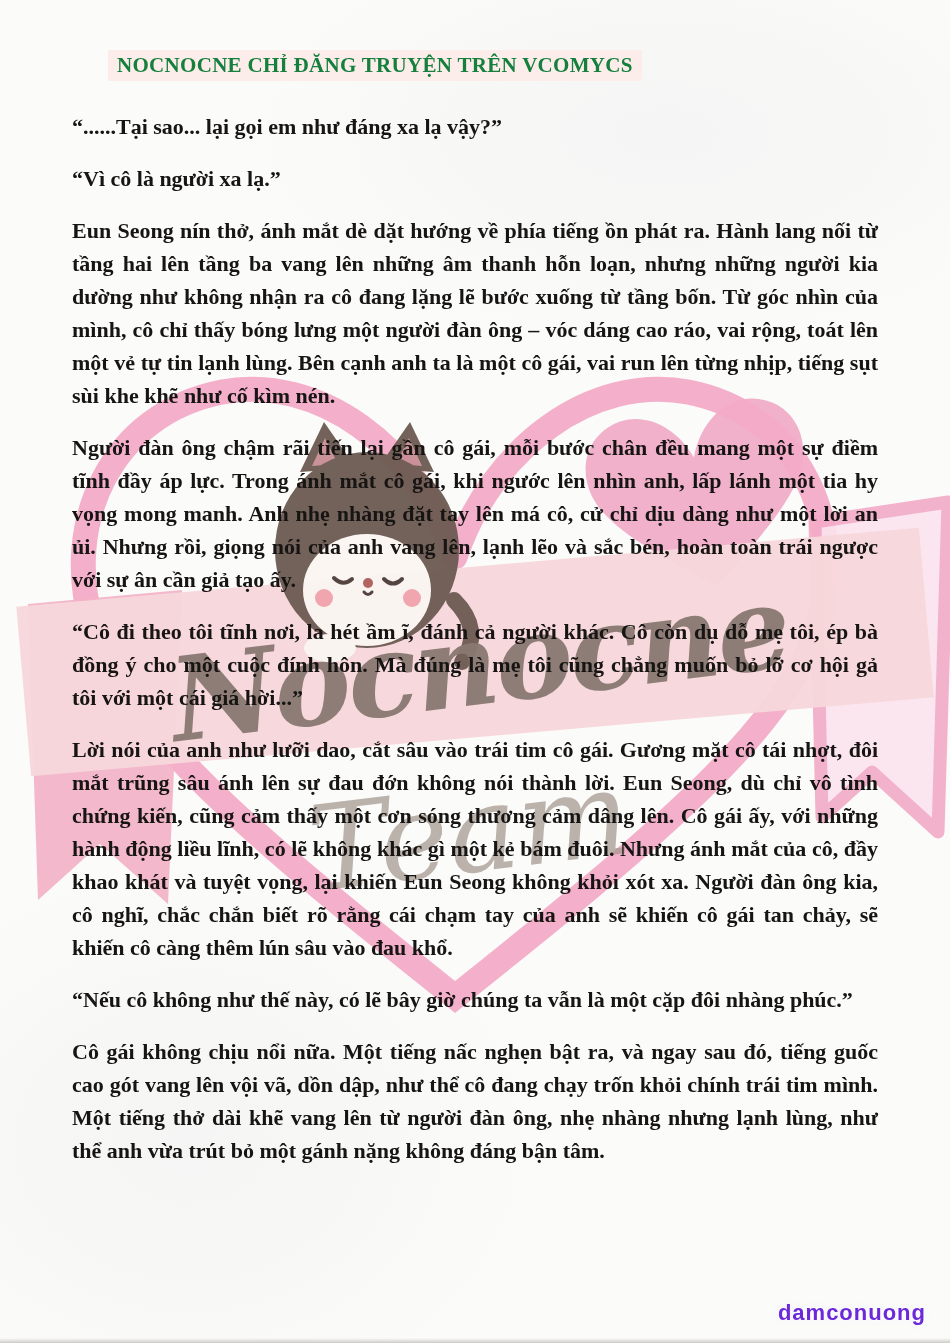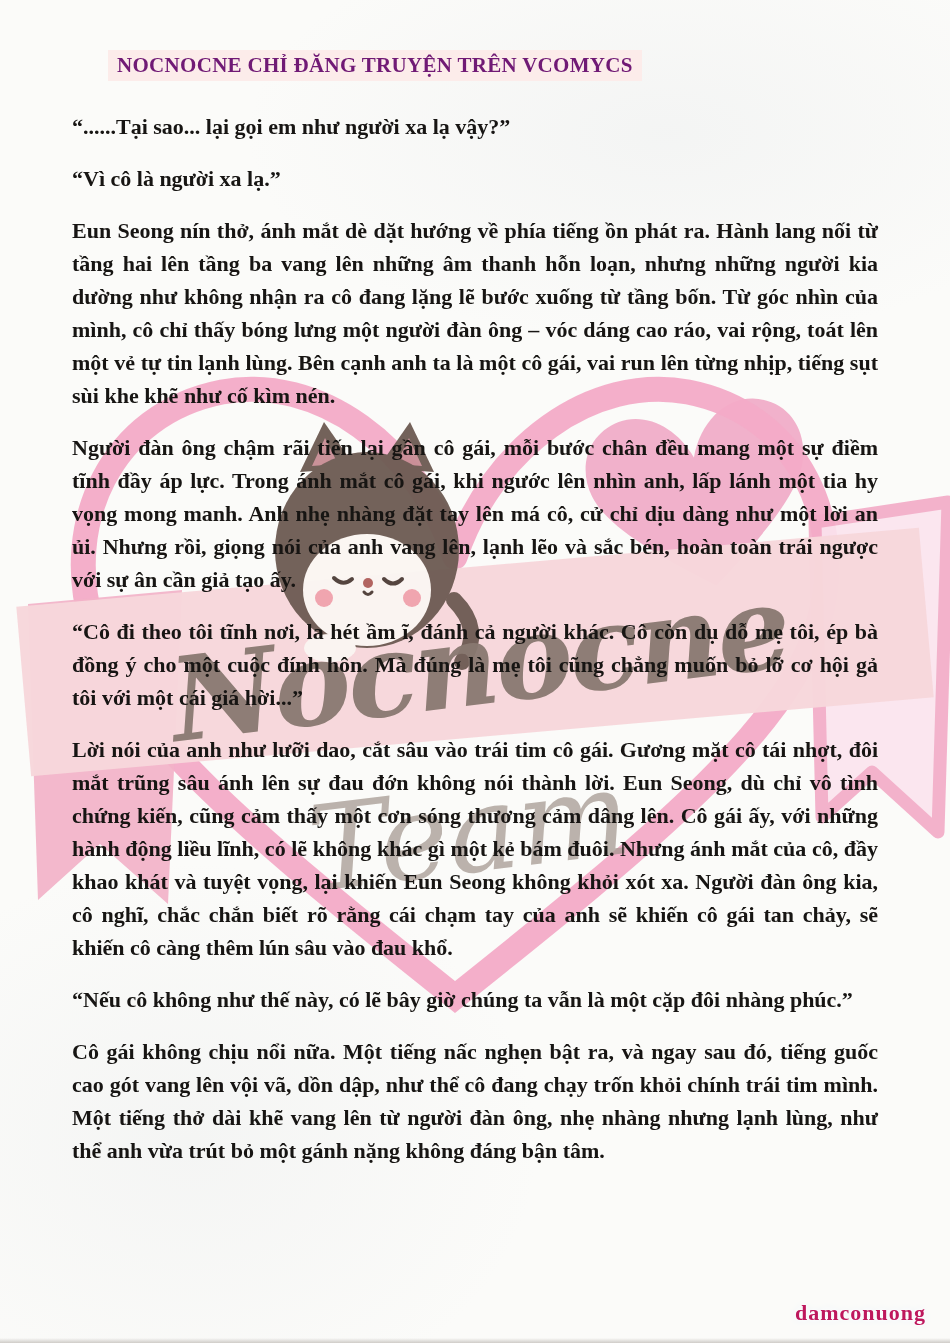--- a/index.html
+++ b/index.html
@@ -11,35 +11,35 @@
   
   .page::before{
     content:"";position:absolute;inset:0;z-index:0;
     background:
       radial-gradient(ellipse 600px 300px at 70% 10%, rgba(210,215,220,.18), transparent 70%),
       radial-gradient(ellipse 500px 400px at 20% 85%, rgba(205,210,215,.15), transparent 70%);
   }
   .watermark{position:absolute;left:0;top:352px;z-index:1;}
   .notice{
     position:absolute;left:108px;top:50px;z-index:3;
-    background:#fcecea;color:#701a75;
+    background:#fcecea;color:#15803d;
     font-weight:bold;font-size:21px;line-height:29px;
     padding:1px 9px;letter-spacing:.3px;white-space:nowrap;
   }
   .content{
     position:absolute;left:72px;top:110px;width:806px;z-index:2;
     color:#171513;font-size:22px;line-height:33px;font-weight:600;
     text-align:justify;
   }
   .content p{margin:0 0 19px 0;}
   .logo{position:absolute;left:16px;top:1276px;z-index:3;}
   .signature{
     position:absolute;right:24px;top:1300px;z-index:3;
-    font-family:Liberation Serif, serif;font-size:22px;font-weight:bold;
-    color:#be185d;letter-spacing:1px;
+    font-family:Liberation Sans, sans-serif;font-size:22px;font-weight:bold;
+    color:#6d28d9;letter-spacing:1px;
     text-shadow:0 0 6px #ffffff,0 0 2px #ffffff,0 0 10px #eaf2fb;
   }
   .bottom-edge{
     position:absolute;left:0;bottom:0;width:100%;height:5px;z-index:3;
     background:linear-gradient(to bottom, rgba(190,186,182,0), #cfccc8);
   }
 </style>
 </head>
 <body>
 
@@ -77,21 +77,21 @@
       <path d="M92,172 q4,5 8,0" fill="none" stroke="#4e3f39" stroke-width="3" stroke-linecap="round"></path>
     </g>
 
     <text x="480" y="352" text-anchor="middle" font-family="'DejaVu Serif',serif" font-weight="bold" font-style="italic" font-size="116" letter-spacing="-3" fill="#897971" opacity="0.95" transform="rotate(-7 480 320)">Nocnocne</text>
     <text x="470" y="520" text-anchor="middle" font-family="'DejaVu Serif',serif" font-style="italic" font-size="118" fill="#a3978f" opacity="0.72" transform="rotate(-7 470 485)">Team</text>
   </svg>
 
   <div class="notice">NOCNOCNE CHỈ ĐĂNG TRUYỆN TRÊN VCOMYCS</div>
 
   <div class="content">
-    <p>“......Tại sao... lại gọi em như người xa lạ vậy?”</p>
+    <p>“......Tại sao... lại gọi em như đáng xa lạ vậy?”</p>
     <p>“Vì cô là người xa lạ.”</p>
     <p>Eun Seong nín thở, ánh mắt dè dặt hướng về phía tiếng ồn phát ra. Hành lang nối từ tầng hai lên tầng ba vang lên những âm thanh hỗn loạn, nhưng những người kia dường như không nhận ra cô đang lặng lẽ bước xuống từ tầng bốn. Từ góc nhìn của mình, cô chỉ thấy bóng lưng một người đàn ông – vóc dáng cao ráo, vai rộng, toát lên một vẻ tự tin lạnh lùng. Bên cạnh anh ta là một cô gái, vai run lên từng nhịp, tiếng sụt sùi khe khẽ như cố kìm nén.</p>
     <p>Người đàn ông chậm rãi tiến lại gần cô gái, mỗi bước chân đều mang một sự điềm tĩnh đầy áp lực. Trong ánh mắt cô gái, khi ngước lên nhìn anh, lấp lánh một tia hy vọng mong manh. Anh nhẹ nhàng đặt tay lên má cô, cử chỉ dịu dàng như một lời an ủi. Nhưng rồi, giọng nói của anh vang lên, lạnh lẽo và sắc bén, hoàn toàn trái ngược với sự ân cần giả tạo ấy.</p>
     <p>“Cô đi theo tôi tĩnh nơi, la hét ầm ĩ, đánh cả người khác. Cô còn dụ dỗ mẹ tôi, ép bà đồng ý cho một cuộc đính hôn. Mà đúng là mẹ tôi cũng chẳng muốn bỏ lỡ cơ hội gả tôi với một cái giá hời...”</p>
     <p>Lời nói của anh như lưỡi dao, cắt sâu vào trái tim cô gái. Gương mặt cô tái nhợt, đôi mắt trũng sâu ánh lên sự đau đớn không nói thành lời. Eun Seong, dù chỉ vô tình chứng kiến, cũng cảm thấy một cơn sóng thương cảm dâng lên. Cô gái ấy, với những hành động liều lĩnh, có lẽ không khác gì một kẻ bám đuôi. Nhưng ánh mắt của cô, đầy khao khát và tuyệt vọng, lại khiến Eun Seong không khỏi xót xa. Người đàn ông kia, cô nghĩ, chắc chắn biết rõ rằng cái chạm tay của anh sẽ khiến cô gái tan chảy, sẽ khiến cô càng thêm lún sâu vào đau khổ.</p>
     <p>“Nếu cô không như thế này, có lẽ bây giờ chúng ta vẫn là một cặp đôi nhàng phúc.”</p>
     <p>Cô gái không chịu nổi nữa. Một tiếng nấc nghẹn bật ra, và ngay sau đó, tiếng guốc cao gót vang lên vội vã, dồn dập, như thể cô đang chạy trốn khỏi chính trái tim mình. Một tiếng thở dài khẽ vang lên từ người đàn ông, nhẹ nhàng nhưng lạnh lùng, như thể anh vừa trút bỏ một gánh nặng không đáng bận tâm.</p>
   </div>
 
 

